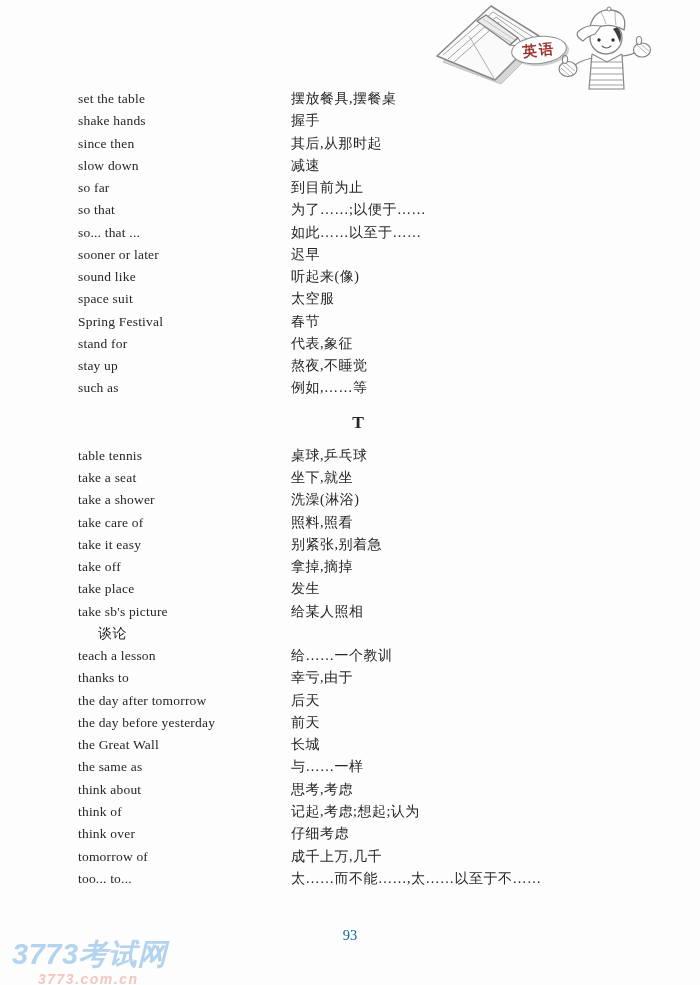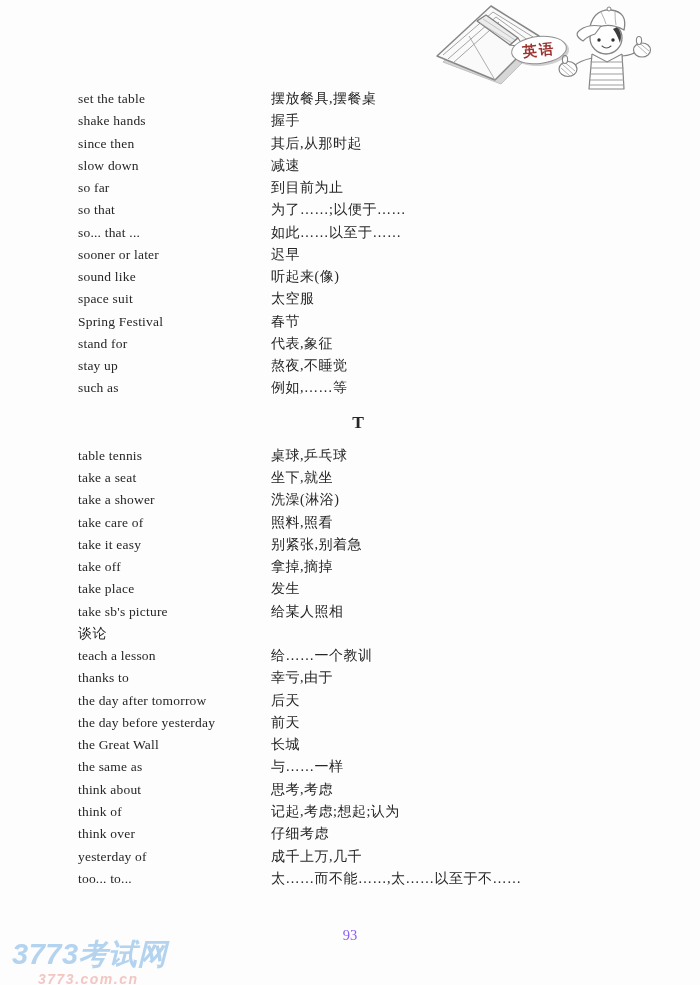--- a/index.html
+++ b/index.html
@@ -27,30 +27,30 @@
     font-family:"Liberation Sans","DejaVu Sans",sans-serif;
     font-weight:bold; font-size:14.5px; letter-spacing:2px;
     color:#9b3330;
     box-shadow:2px 2px 0 rgba(120,120,120,0.35);
   }
 
   
   .word-list { position:absolute; left:8px; top:88px; width:100%; }
   .vocab-row { display:flex; height:22.28px; line-height:22.28px; padding-left:70px; }
   .vocab-row .en { display:inline-block; width:193px; font-size:13.5px; letter-spacing:0.2px; }
-  .vocab-row .zh { font-size:14px; letter-spacing:0.5px; }
+  .vocab-row .zh { font-size:14px; letter-spacing:0.5px;margin-left:20px; }
   .section-heading {
     height:45px; line-height:45px;
     text-align:center; font-weight:bold; font-size:17.5px;
   }
 
   
   .pageno {
     position:absolute; left:0; top:927px; width:100%;
-    text-align:center; font-size:14.5px; color:#8b5cf6;
+    text-align:center; font-size:14.5px; color:#0369a1;
   }
   .watermark {
     position:absolute; left:12px; top:935px;
     font-family:"Liberation Sans","DejaVu Sans",sans-serif;
     font-style:italic; font-weight:bold;
     user-select:none;
   }
   .wm1 { font-size:29px; color:#b3d3ee; letter-spacing:0.5px; }
   .wm2 { font-size:14px; color:#f3c6c2; letter-spacing:1.5px; margin-left:26px; margin-top:-4px; }
 </style>
@@ -235,21 +235,21 @@
       </div>
       <div class="vocab-row">
         <span class="en">think of</span>
         <span class="zh">记起,考虑;想起;认为</span>
       </div>
       <div class="vocab-row">
         <span class="en">think over</span>
         <span class="zh">仔细考虑</span>
       </div>
       <div class="vocab-row">
-        <span class="en">yesterday of</span>
+        <span class="en">tomorrow of</span>
         <span class="zh">成千上万,几千</span>
       </div>
       <div class="vocab-row">
         <span class="en">too... to...</span>
         <span class="zh">太……而不能……,太……以至于不……</span>
       </div>
     </div>
 
   <div class="pageno">93</div>
   <div class="watermark">

